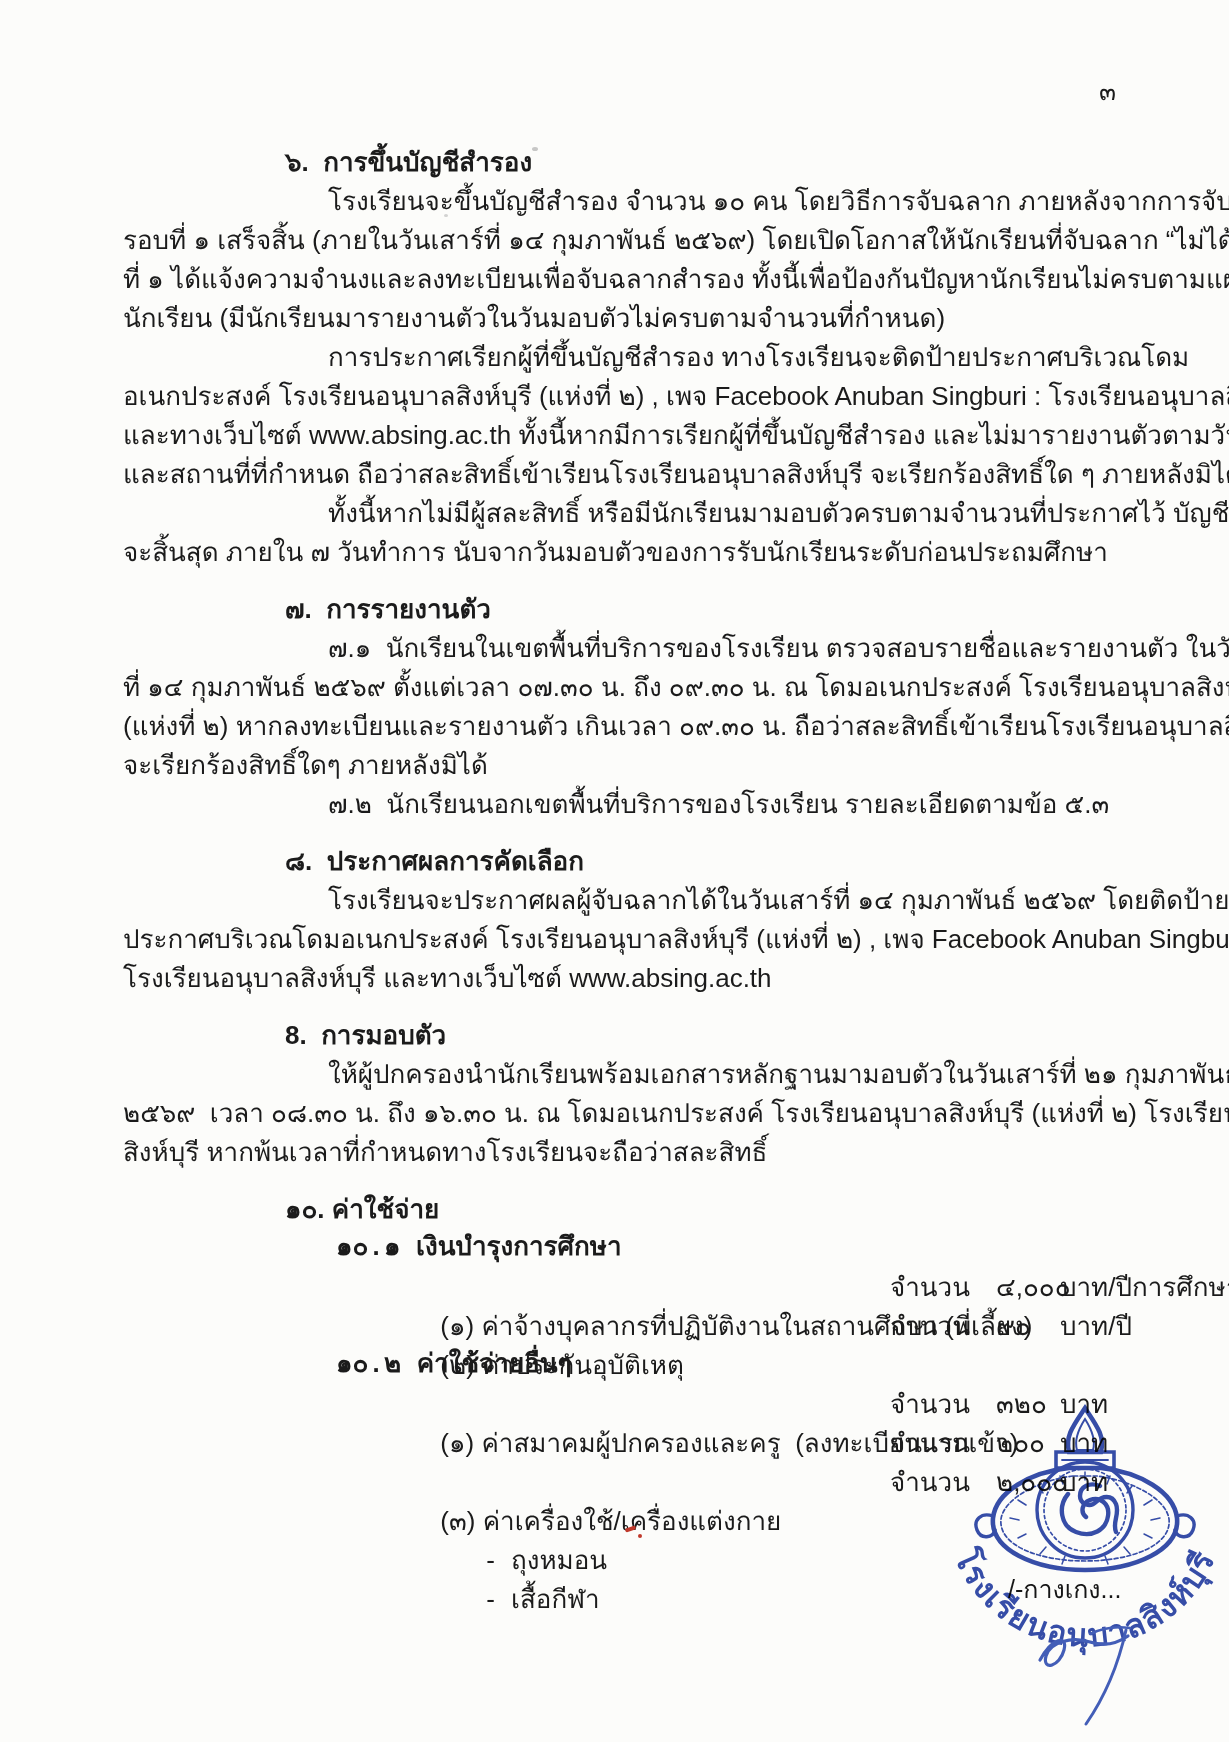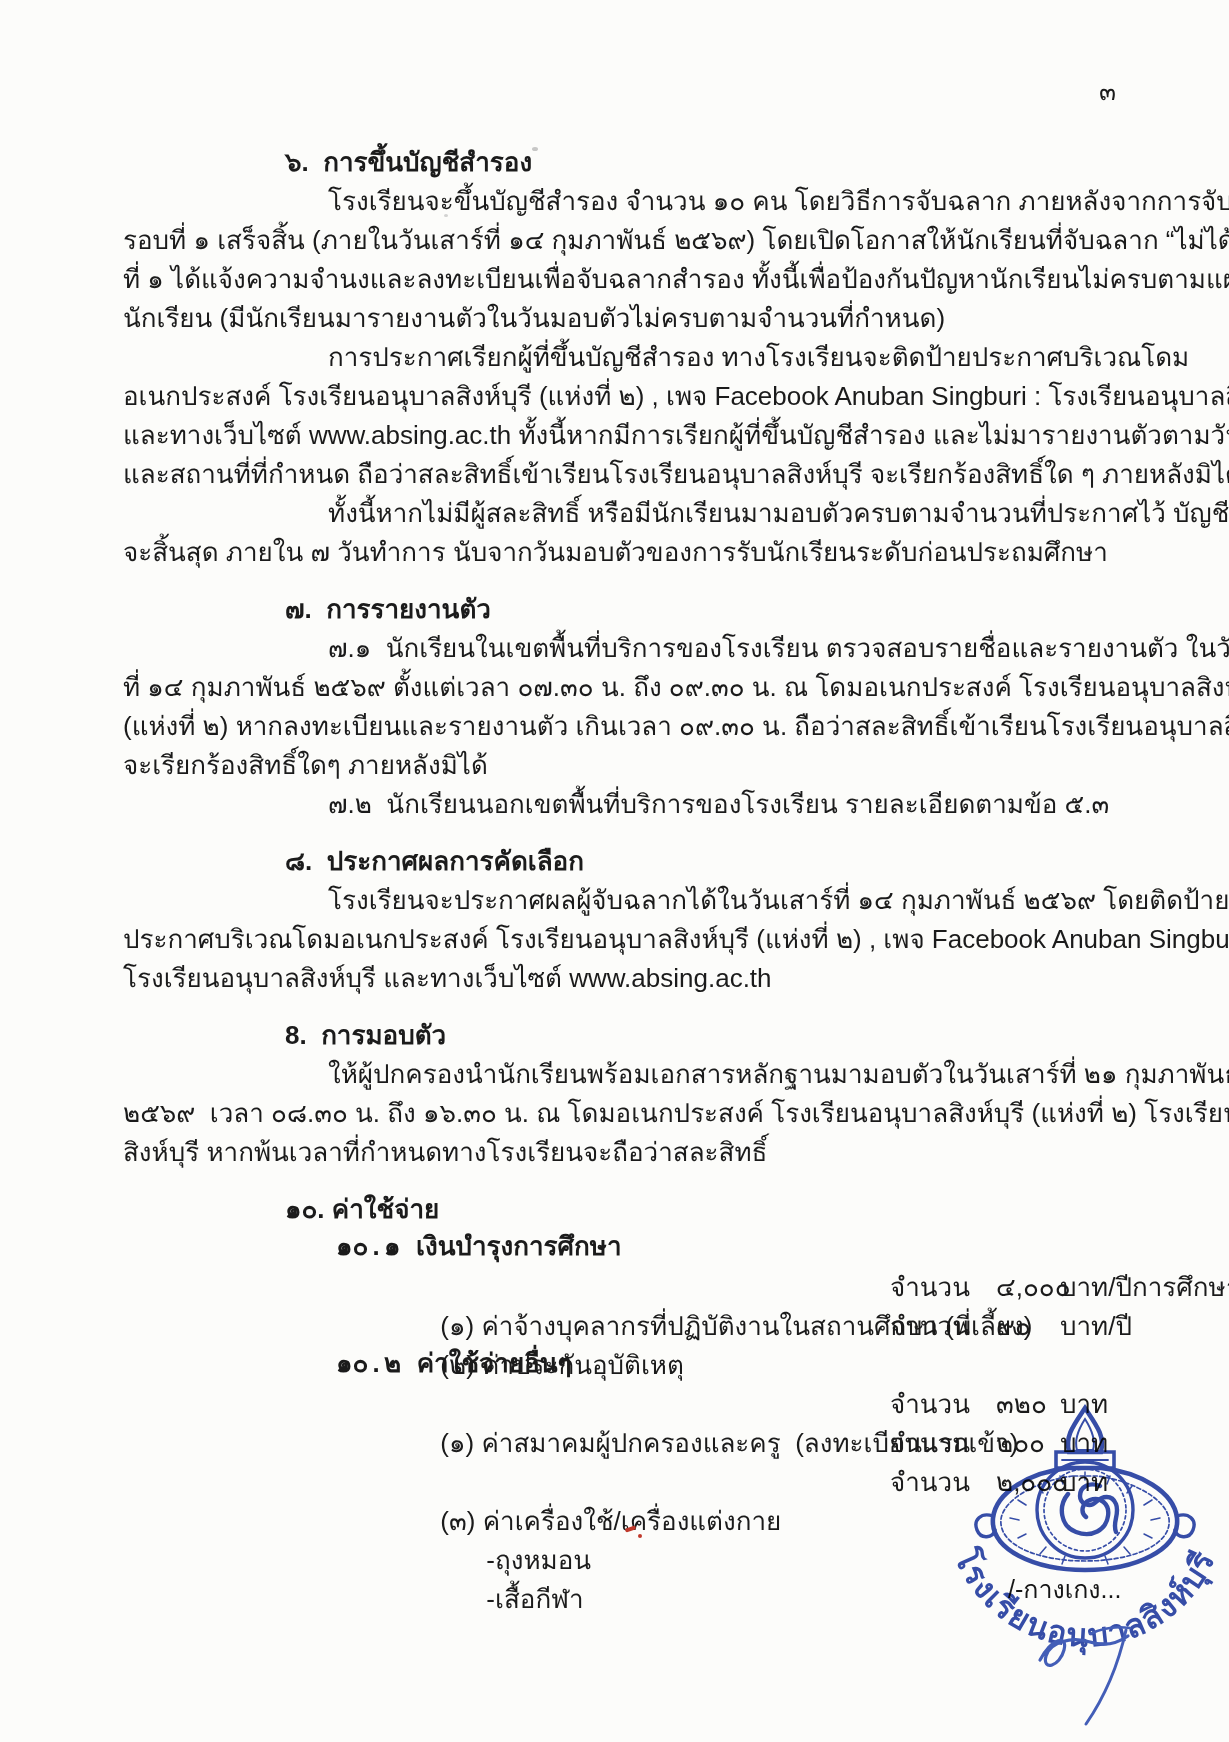--- a/index.html
+++ b/index.html
@@ -26,21 +26,21 @@
   .head{padding-left:162px;font-weight:bold;}
   .ind{padding-left:205px;}
   .sub{padding-left:213px;font-weight:bold;font-family:Liberation Mono, monospace;}
   .gap{height:18px;}
   .fee-label{display:inline-block;padding-left:274px;}
   .col{position:absolute;top:0;}
   .qty{left:767px;}
   .val{left:845px;margin-left:28px;}
   .unit{left:937px;}
   .item .bullet{display:inline-block;padding-left:320px;}
-  .item .itext{}
+  .item .itext{margin-left:16px;}
   .next-marker{
     position:absolute;left:1008px;top:1574px;z-index:1;
     font-size:25px;line-height:30px;white-space:pre;color:#161616;
   }
   .stamp-wrap{
     position:absolute;left:940px;top:1398px;z-index:2;
     mix-blend-mode:multiply;opacity:.95;
   }
   .speck{position:absolute;border-radius:50%;}
   .speck-red{left:625px;top:1527px;width:11px;height:4px;background:#c0392b;transform:rotate(-18deg);border-radius:2px;}

